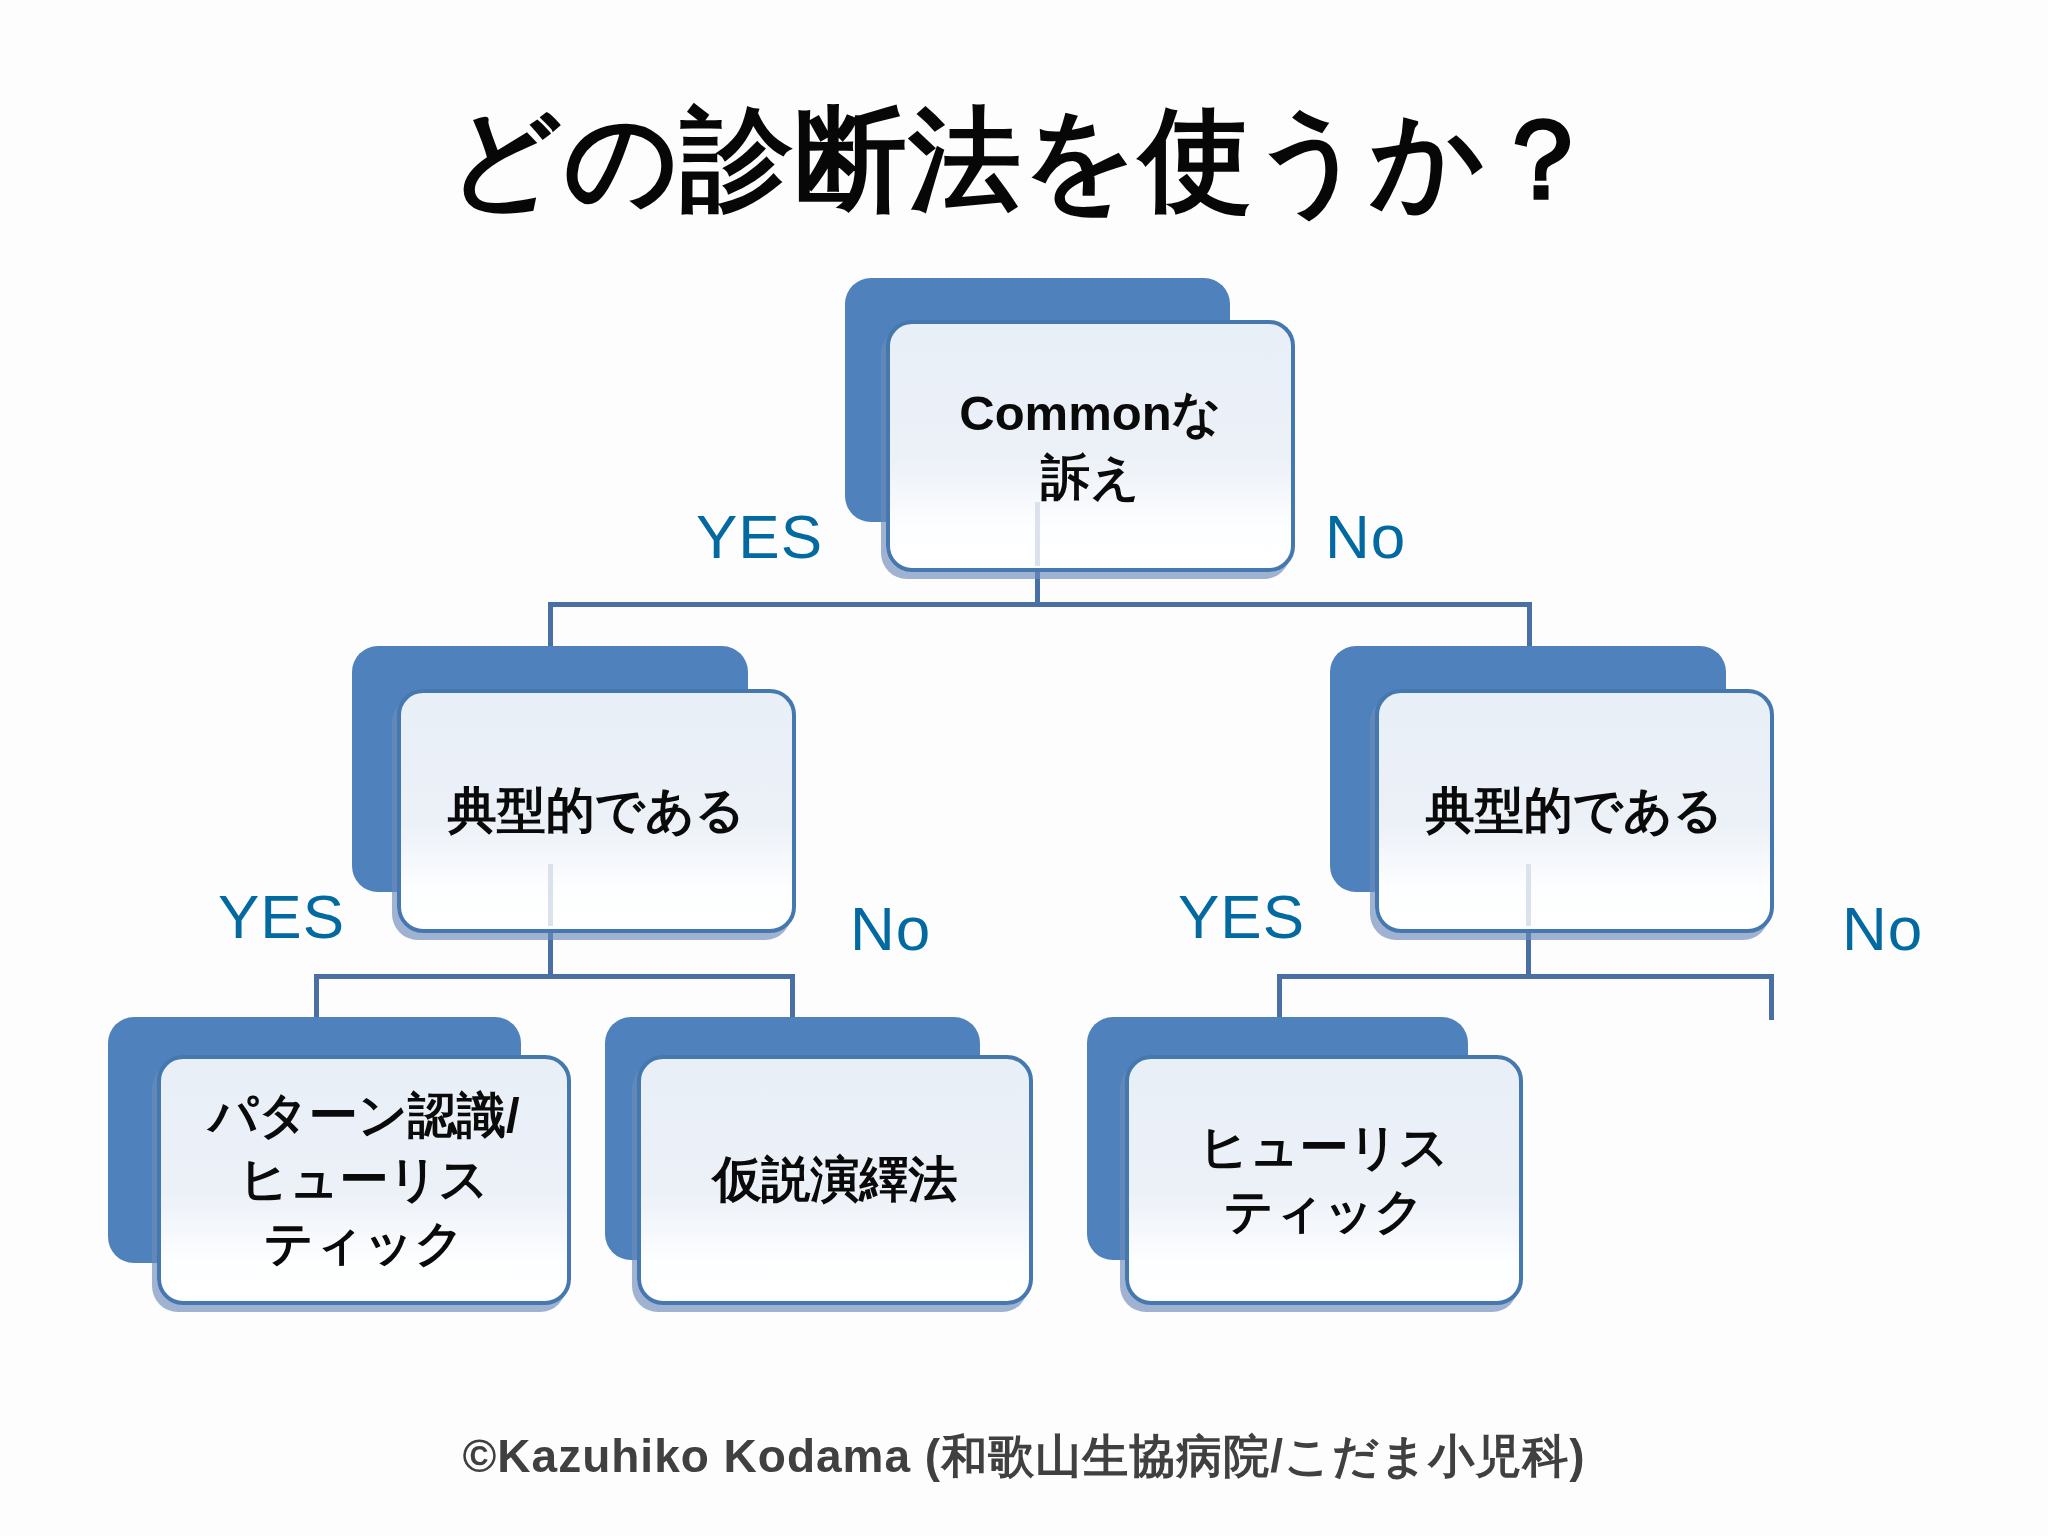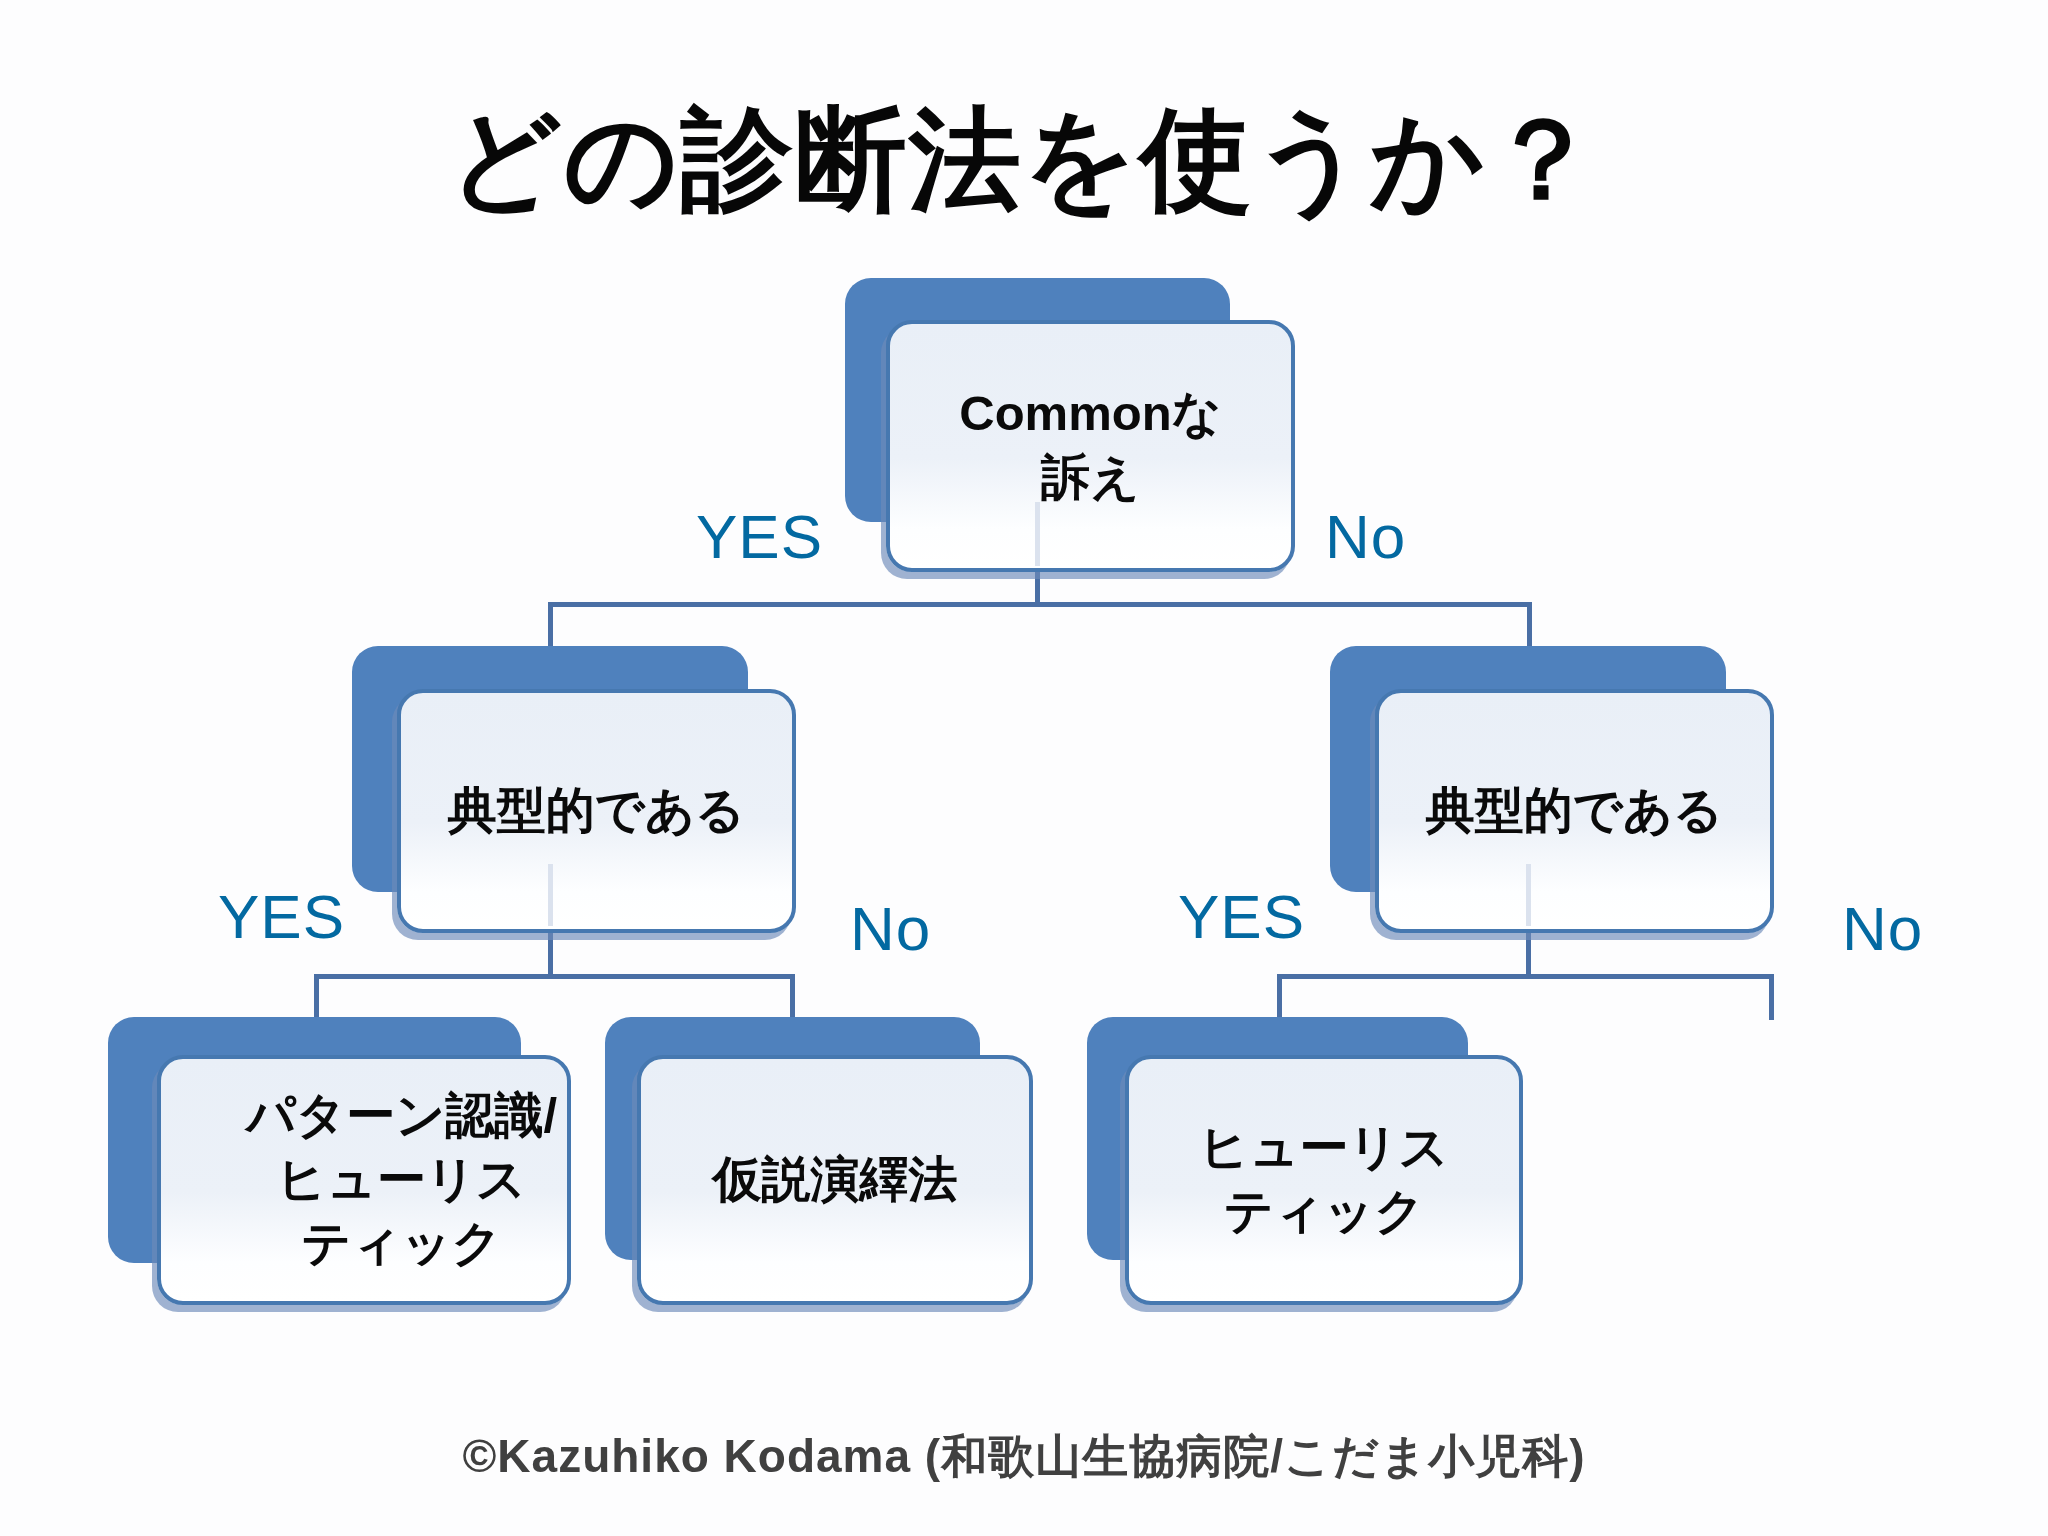--- a/index.html
+++ b/index.html
@@ -95,21 +95,21 @@
     <div class="stub" style="left:196px;top:218px;height:62px;"></div>
   </div>
 
   <div class="edge-label" style="left:218px;top:886px;">YES</div>
   <div class="edge-label" style="left:850px;top:898px;">No</div>
   <div class="edge-label" style="left:1178px;top:886px;">YES</div>
   <div class="edge-label" style="left:1842px;top:898px;">No</div>
 
   <div class="node" style="left:108px;top:1017px;width:470px;height:296px;">
     <div class="back" style="left:0;top:0;width:413px;height:246px;"></div>
-    <div class="front" style="left:49px;top:38px;width:406px;height:242px;justify-content:flex-end;">
+    <div class="front" style="left:49px;top:38px;width:406px;height:242px;">
       <div class="node-label">パターン認識/
 ヒューリス
 ティック</div>
     </div>
   </div>
 
   <div class="node" style="left:605px;top:1017px;width:440px;height:296px;">
     <div class="back" style="left:0;top:0;width:375px;height:243px;"></div>
     <div class="front" style="left:32px;top:38px;width:388px;height:242px;">
       <div class="node-label">仮説演繹法</div>

